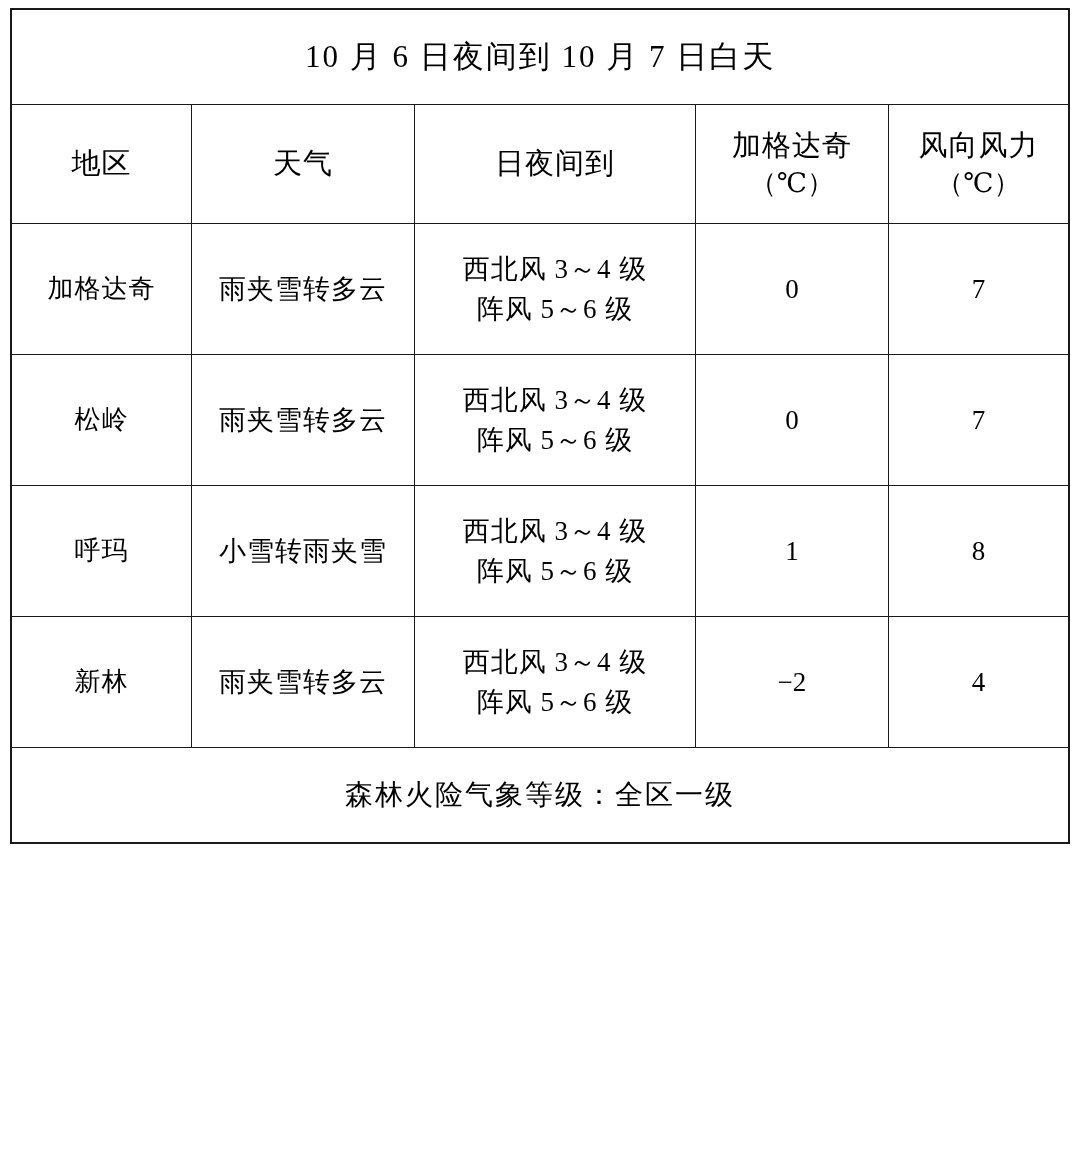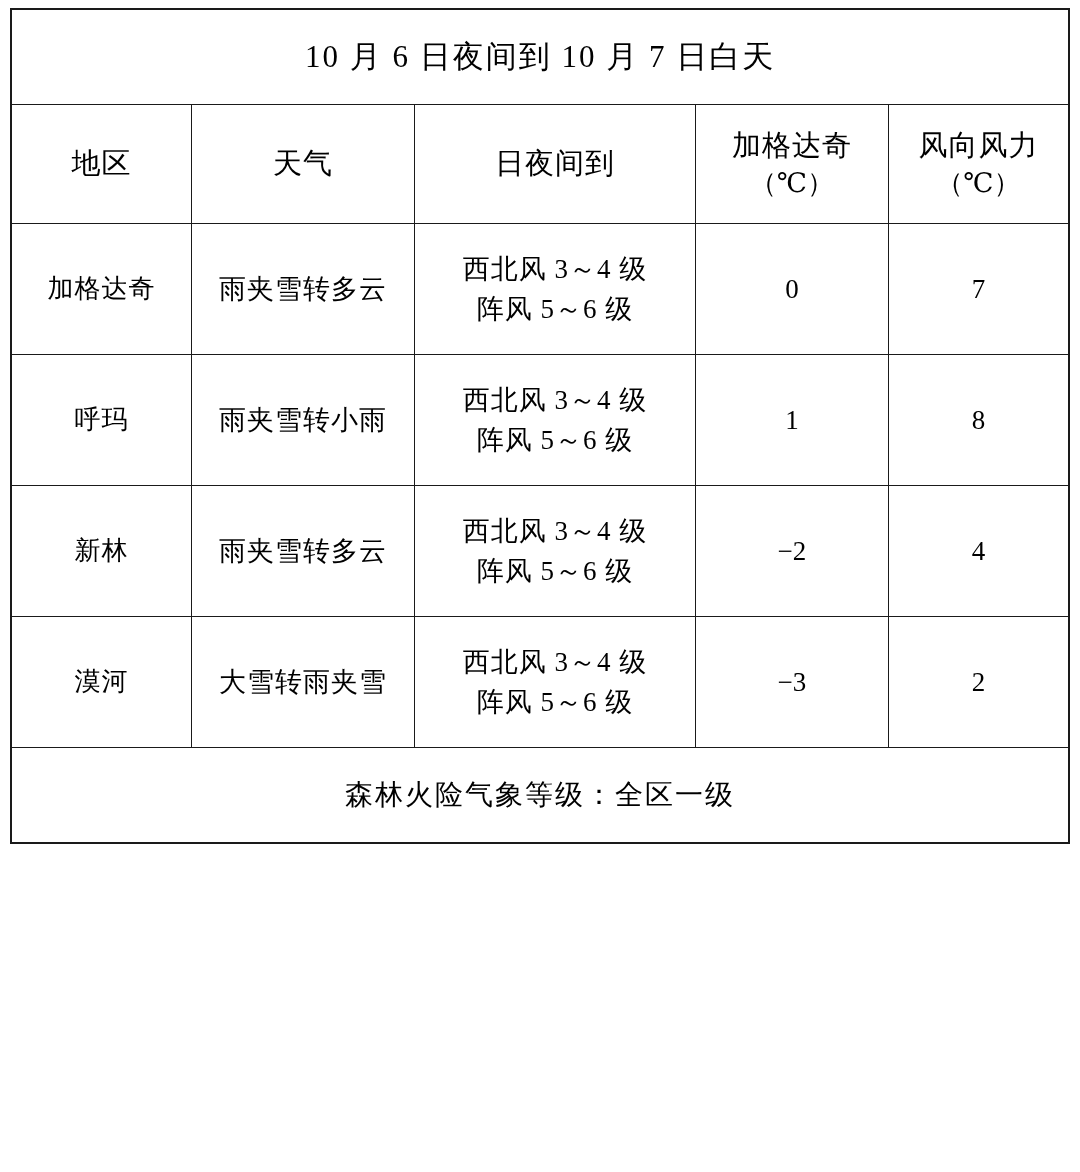--- a/index.html
+++ b/index.html
@@ -117,24 +117,34 @@
         <td class="region">加格达奇</td>
         <td class="weather">雨夹雪转多云</td>
         <td class="wind">
           <div>西北风 3～4 级</div>
           <div>阵风 5～6 级</div>
         </td>
         <td class="temp">0</td>
         <td class="temp">7</td>
       </tr>
 
+      <tr class="data-row">
+        <td class="region">松岭</td>
+        <td class="weather">雨夹雪转多云</td>
+        <td class="wind">
+          <div>西北风 3～4 级</div>
+          <div>阵风 5～6 级</div>
+        </td>
+        <td class="temp">0</td>
+        <td class="temp">7</td>
+      </tr>
 
       <tr class="data-row">
         <td class="region">呼玛</td>
-        <td class="weather">雨夹雪转小雨</td>
+        <td class="weather">小雪转雨夹雪</td>
         <td class="wind">
           <div>西北风 3～4 级</div>
           <div>阵风 5～6 级</div>
         </td>
         <td class="temp">1</td>
         <td class="temp">8</td>
       </tr>
 
       <tr class="data-row">
         <td class="region">新林</td>
@@ -142,29 +152,19 @@
         <td class="wind">
           <div>西北风 3～4 级</div>
           <div>阵风 5～6 级</div>
         </td>
         <td class="temp">−2</td>
         <td class="temp">4</td>
       </tr>
 
 
 
-      <tr class="data-row">
-        <td class="region">漠河</td>
-        <td class="weather">大雪转雨夹雪</td>
-        <td class="wind">
-          <div>西北风 3～4 级</div>
-          <div>阵风 5～6 级</div>
-        </td>
-        <td class="temp">−3</td>
-        <td class="temp">2</td>
-      </tr>
 
       <tr class="footer-row">
         <td colspan="5">森林火险气象等级：全区一级</td>
       </tr>
     </tbody>
   </table>
 </div>
 
 </body></html>

